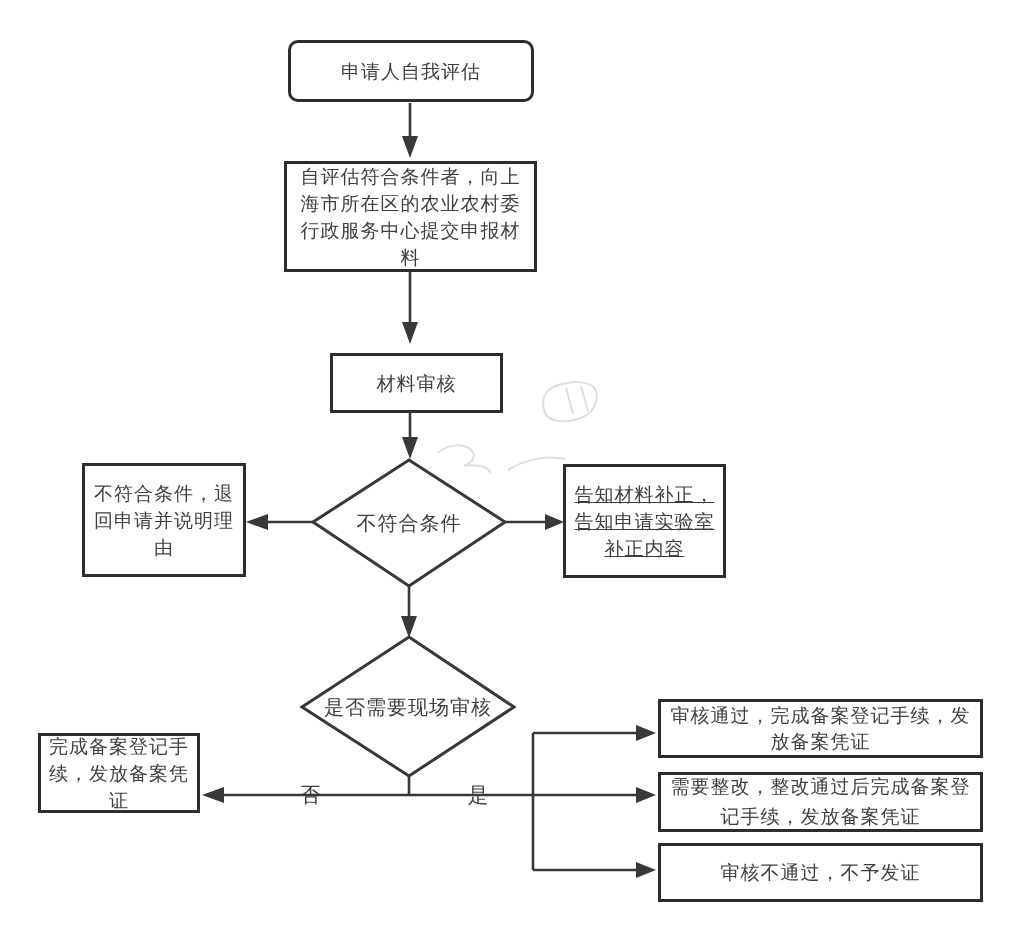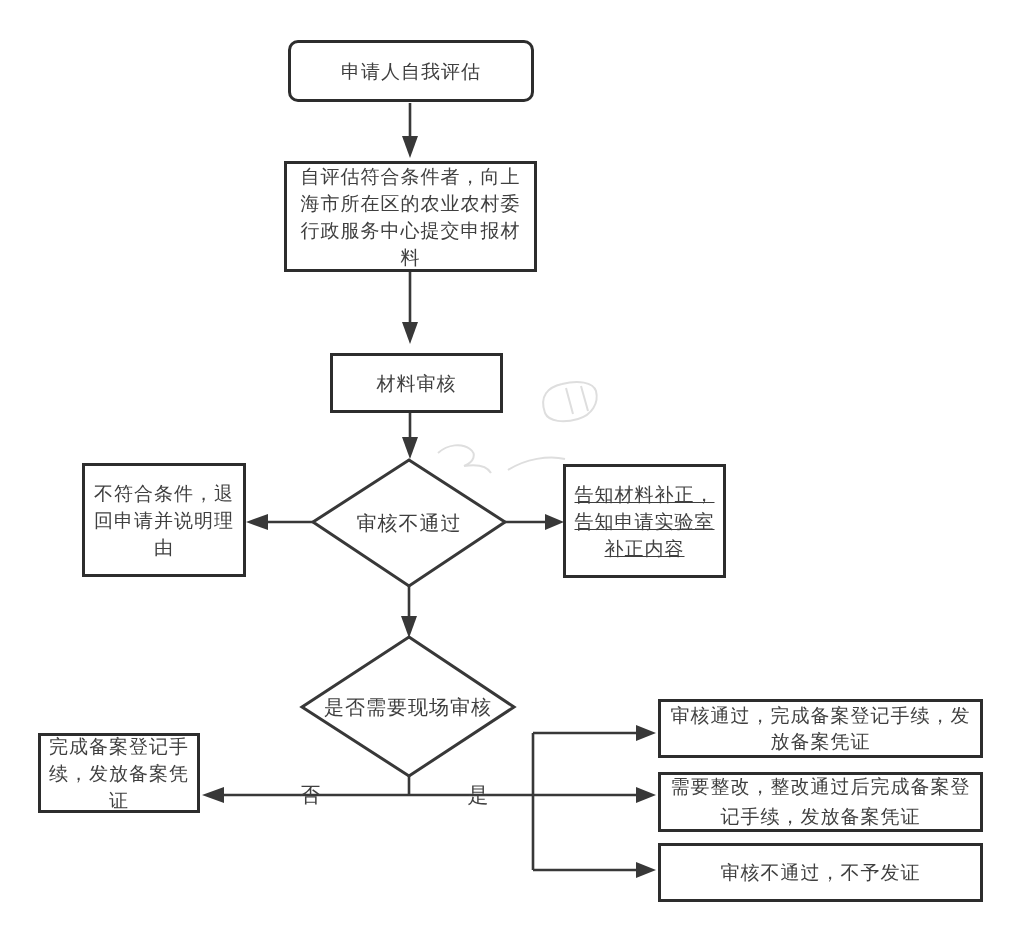--- a/index.html
+++ b/index.html
@@ -127,21 +127,21 @@
   </div>
 
   <div class="node pad" style="left:658px; top:772px; width:325px; height:60px; line-height:30px;">
     <span>需要整改，整改通过后完成备案登记手续，发放备案凭证</span>
   </div>
 
   <div class="node" style="left:658px; top:843px; width:325px; height:59px;align-items:center;">
     <span>审核不通过，不予发证</span>
   </div>
 
-  <div class="diamond-label" style="left:409px; top:523px;">审核不通过</div>
+  <div class="diamond-label" style="left:409px; top:523px;">不符合条件</div>
 
   <div class="diamond-label" style="left:408px; top:707px;">是否需要现场审核</div>
 
   <div class="edge-label" style="left:310px; top:795px;">否</div>
 
   <div class="edge-label" style="left:478px; top:795px;">是</div>
 
 </div>
 
 </body></html>

